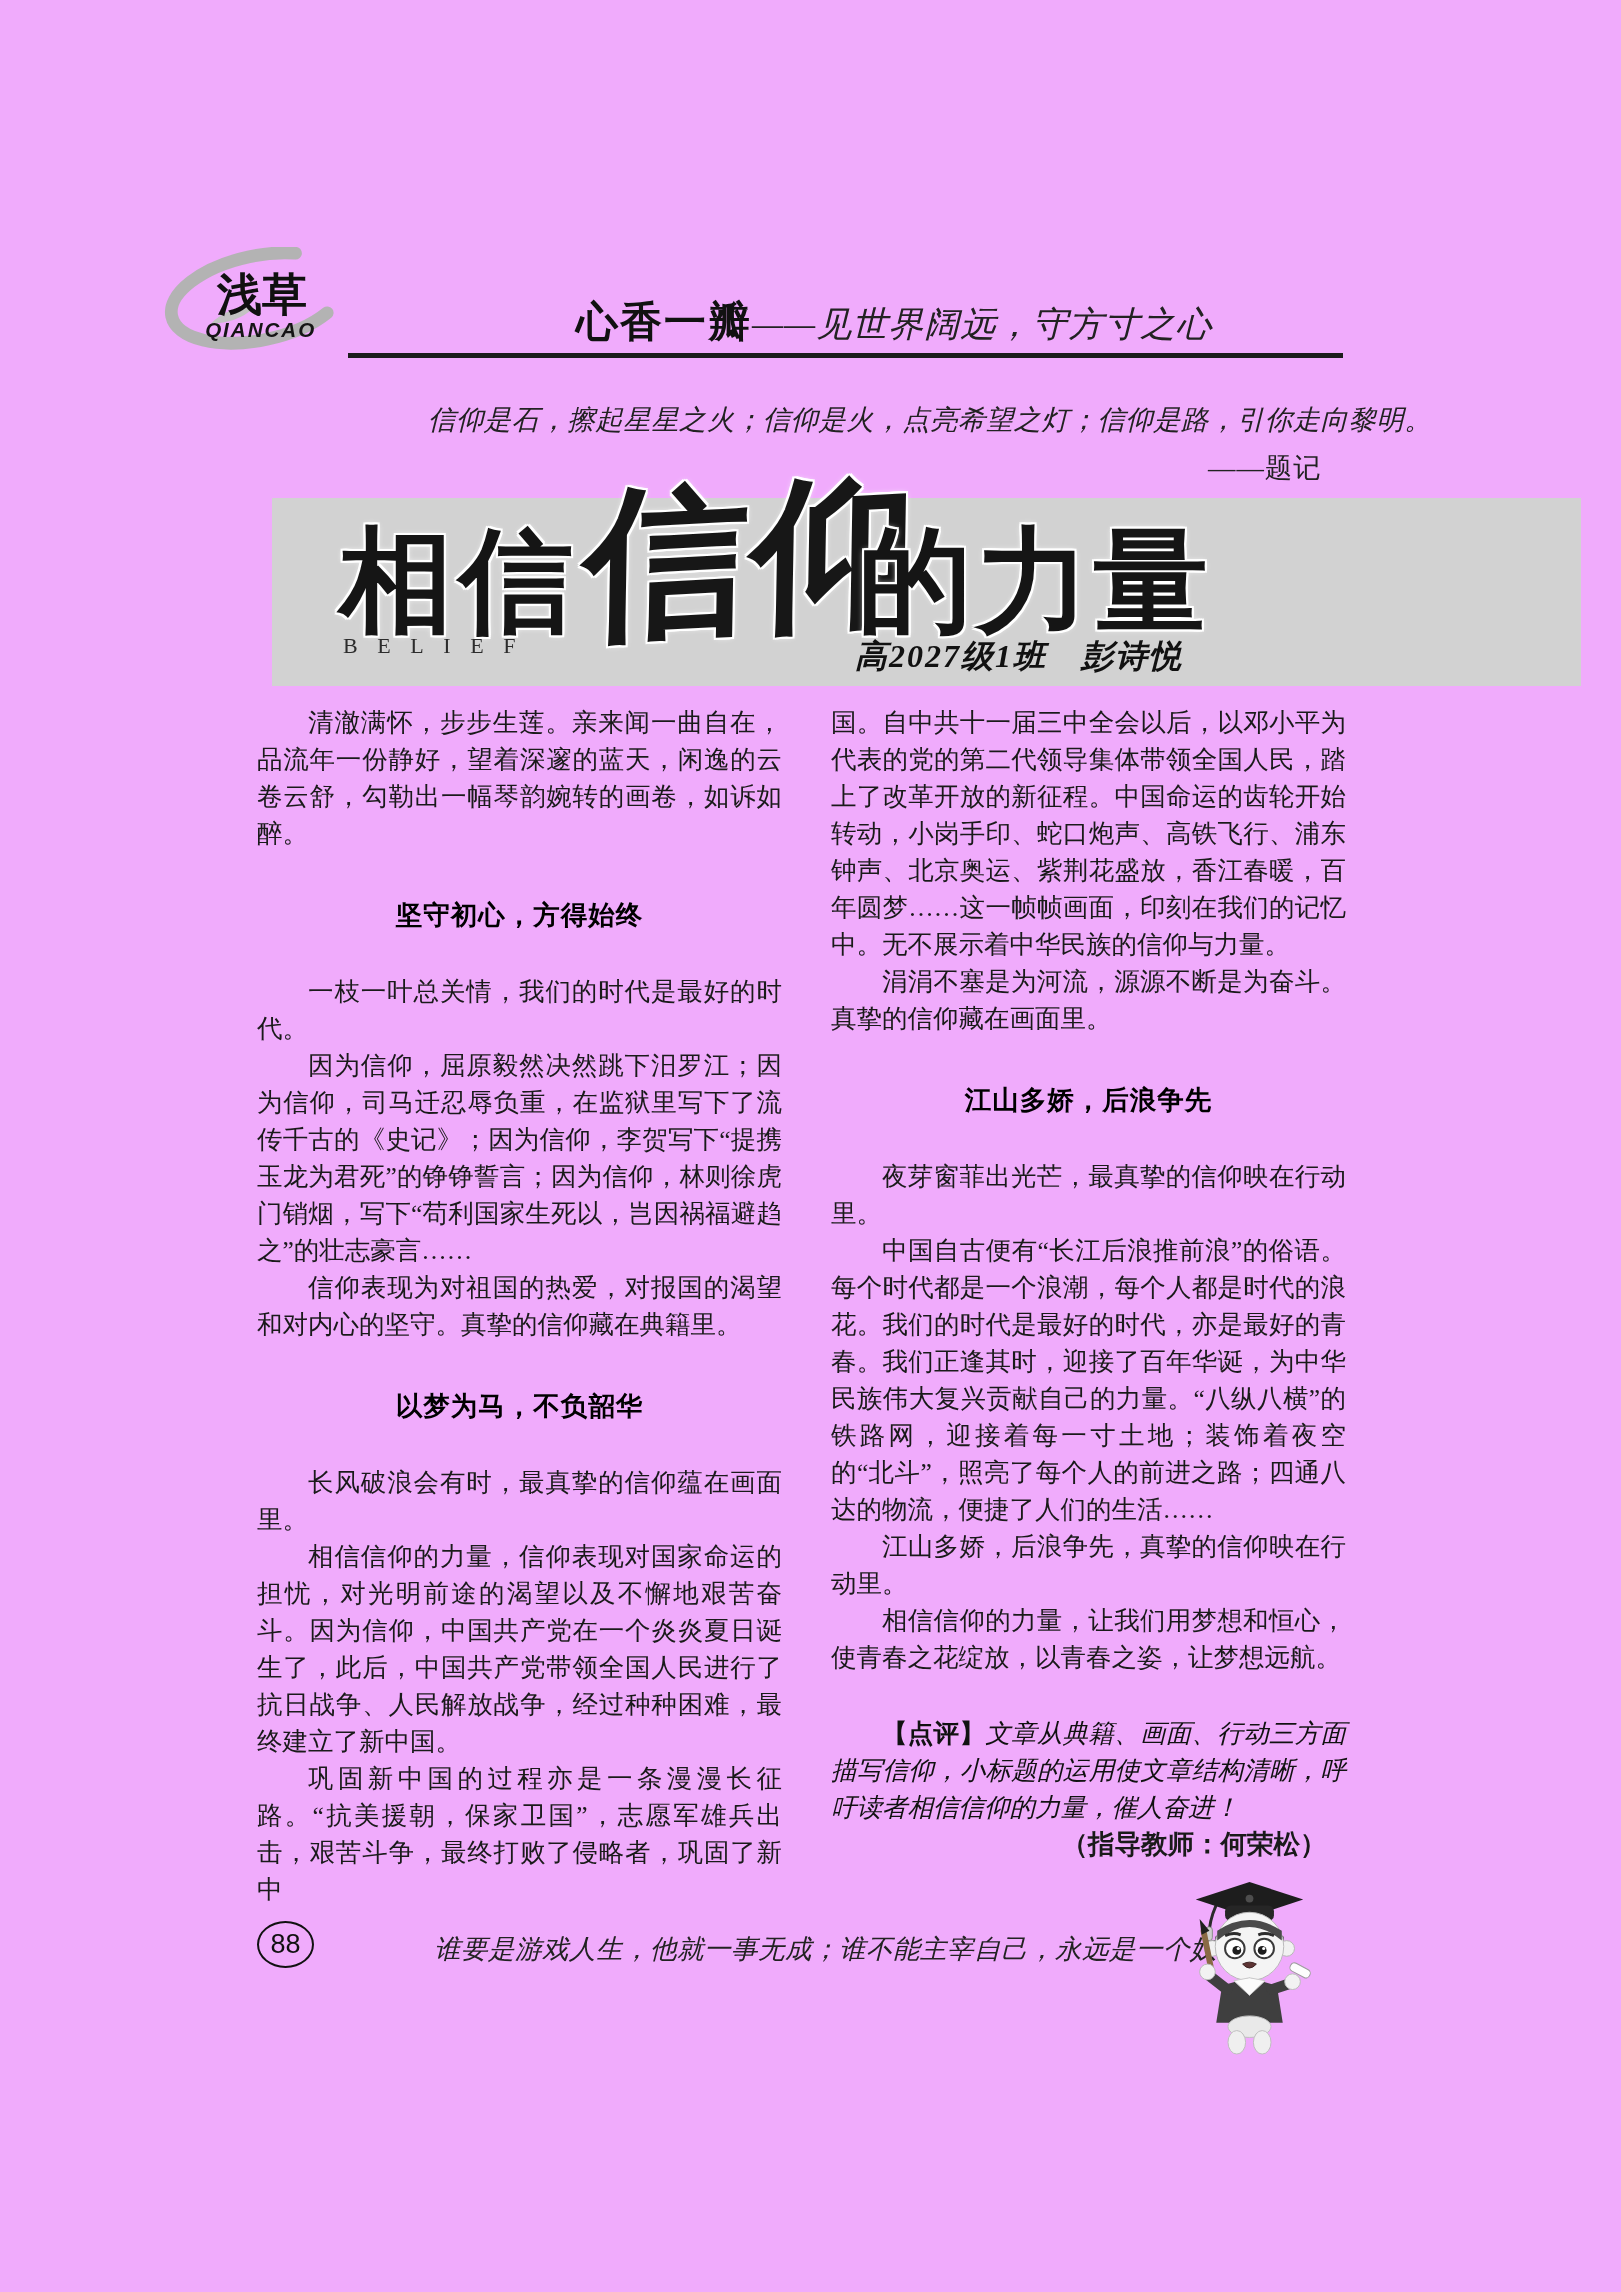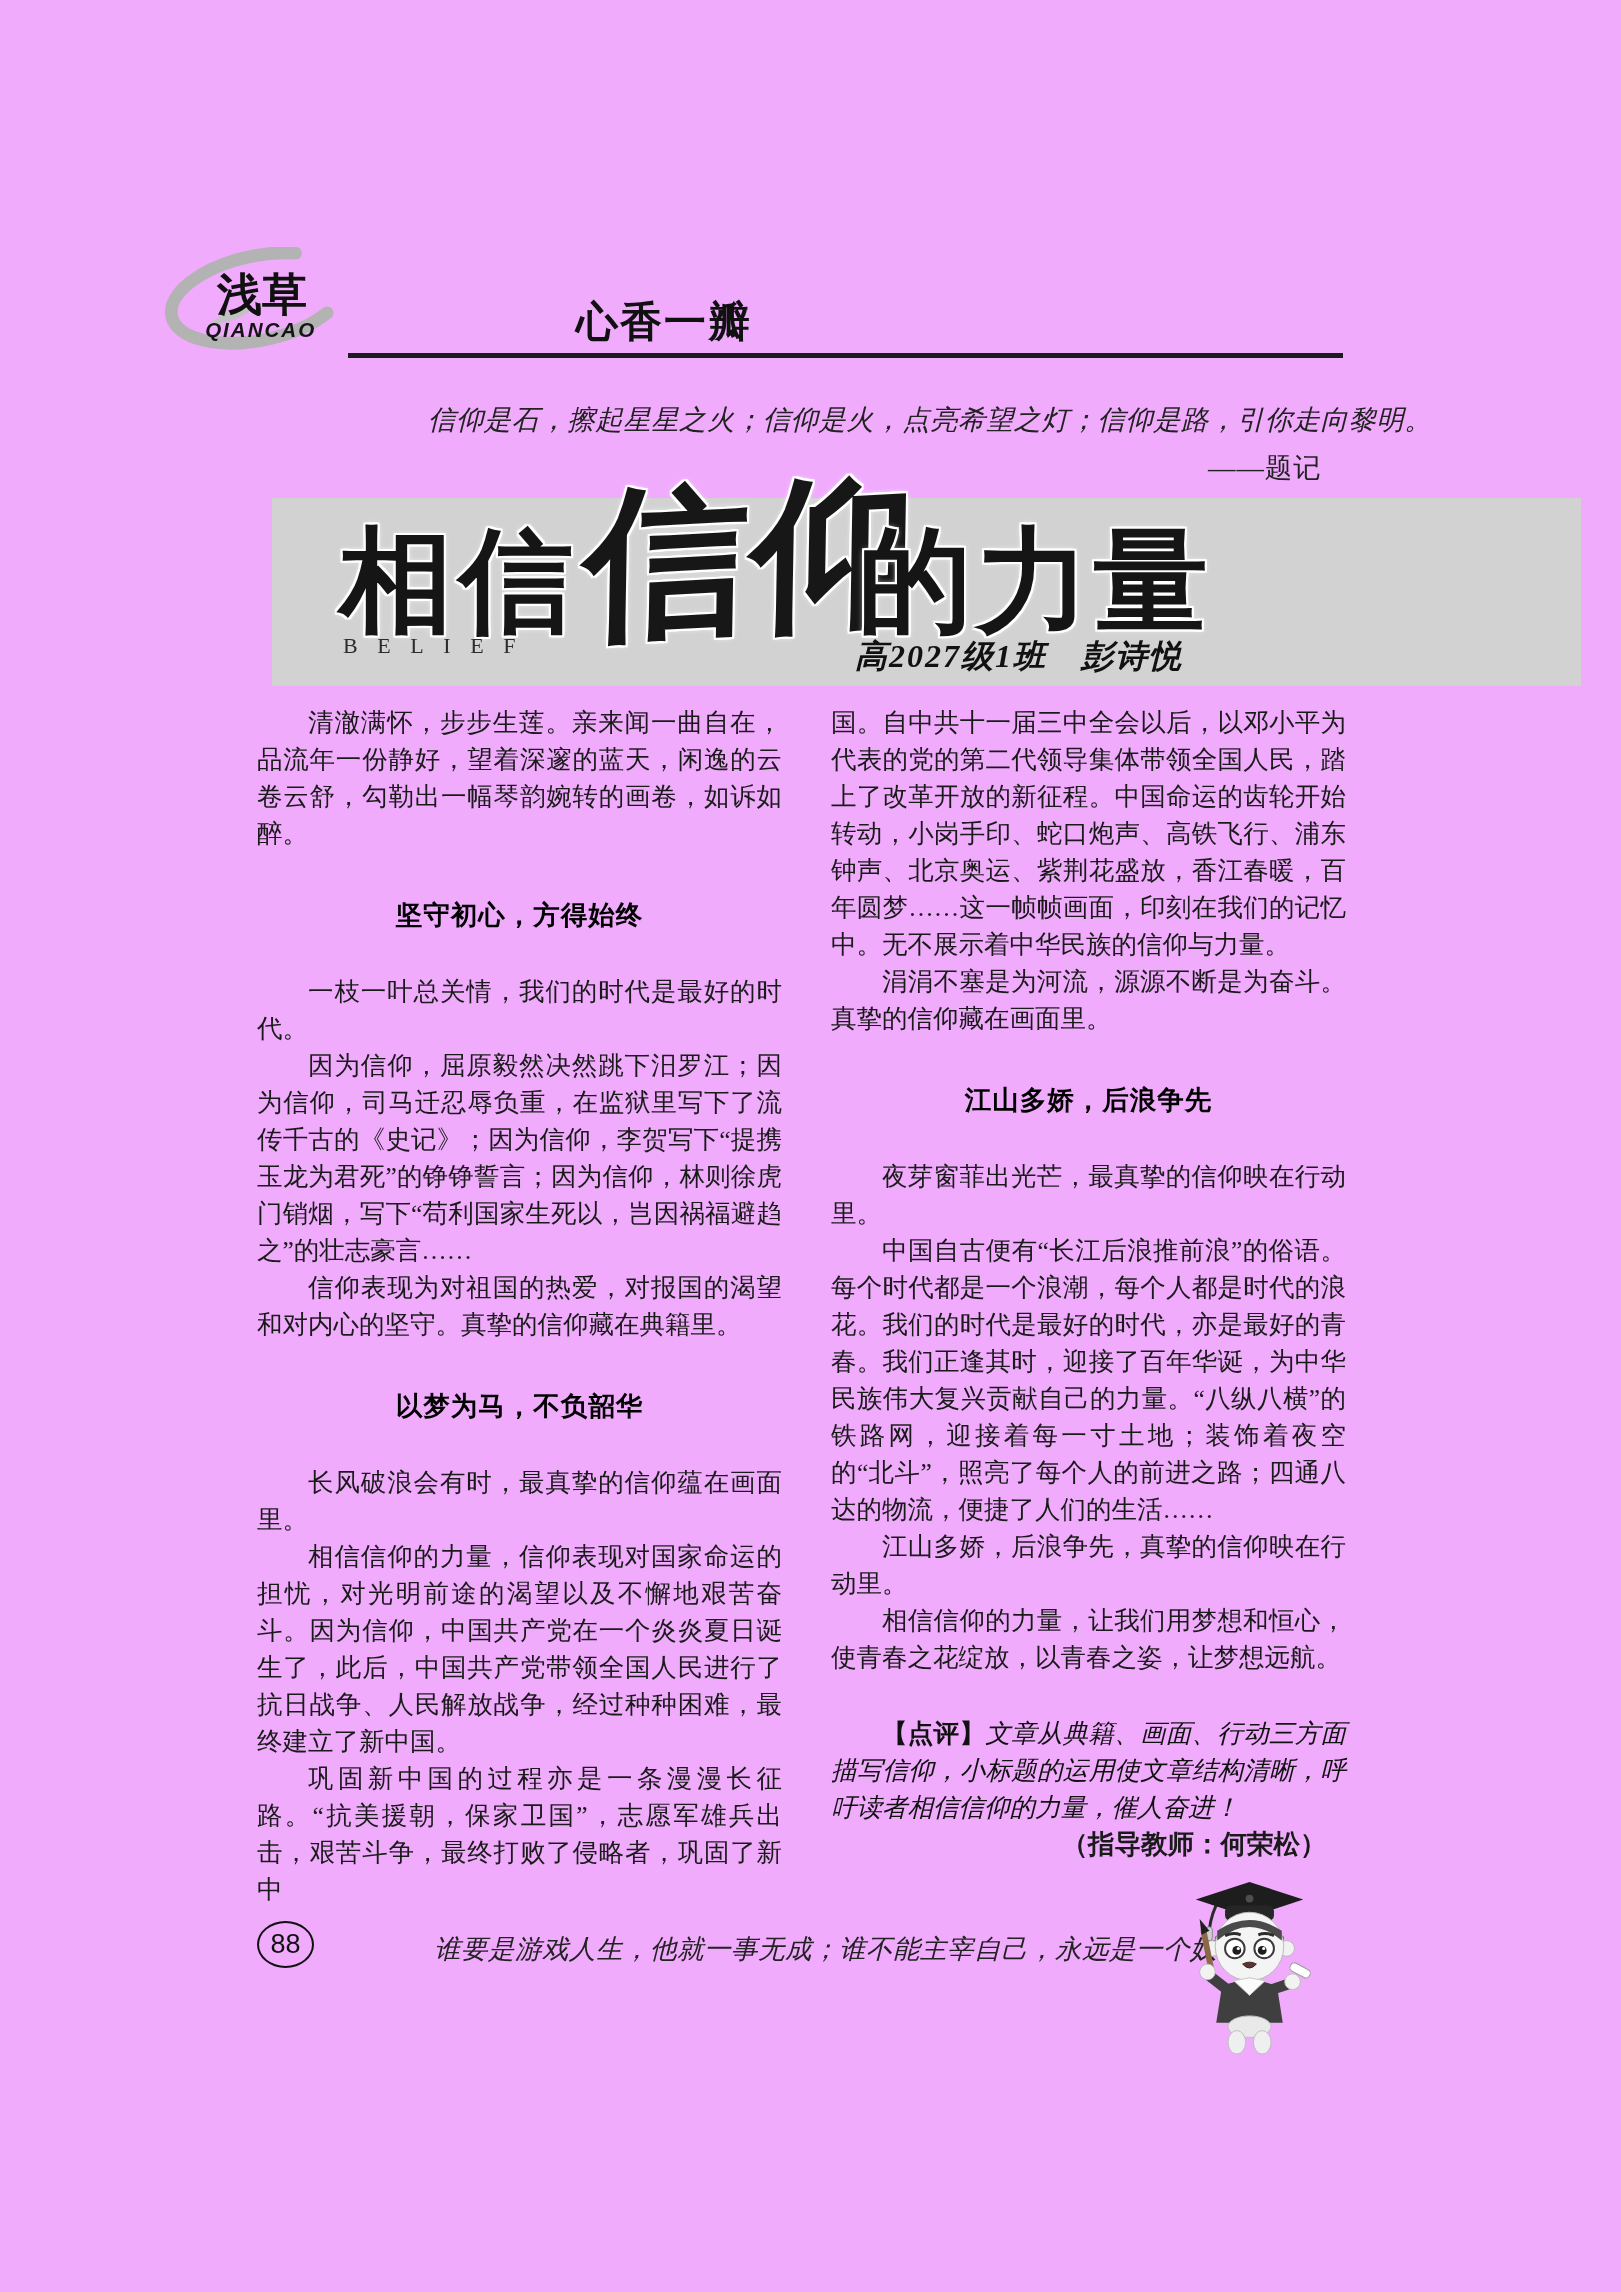--- a/index.html
+++ b/index.html
@@ -108,20 +108,21 @@
     <svg width="260" height="103" viewBox="0 0 265 105">
       <ellipse cx="100" cy="52" rx="90" ry="43" fill="none" stroke="#b3b3b3" stroke-width="13" transform="rotate(-12 100 52)" stroke-dasharray="330 95" stroke-dashoffset="-40" stroke-linecap="round"></ellipse>
       <path d="M52 78 Q70 60 96 62 Q78 78 52 78 Z" fill="#c2c2c2"></path>
       <text x="58" y="64" font-family="'DejaVu Serif',serif" font-weight="900" font-size="46" fill="#101010">浅草</text>
       <text x="46" y="92" font-family="'Liberation Sans',sans-serif" font-weight="bold" font-style="italic" font-size="21" letter-spacing="2" fill="#151515">QIANCAO</text>
     </svg>
   </div>
 
   <div class="col-header">
     <span class="col-title">心香一瓣</span>
+      <span class="col-subtitle">——见世界阔远，守方寸之心</span>
   </div>
   <div class="header-rule"></div>
 
   <div class="epigraph-text">信仰是石，擦起星星之火；信仰是火，点亮希望之灯；信仰是路，引你走向黎明。</div>
   <div class="epigraph-attr">——题记</div>
 
   <div class="banner">
     <span class="title-pre t-outline">相信</span>
     <span class="title-callig t-outline">信仰</span>
     <span class="title-post t-outline">的力量</span>

